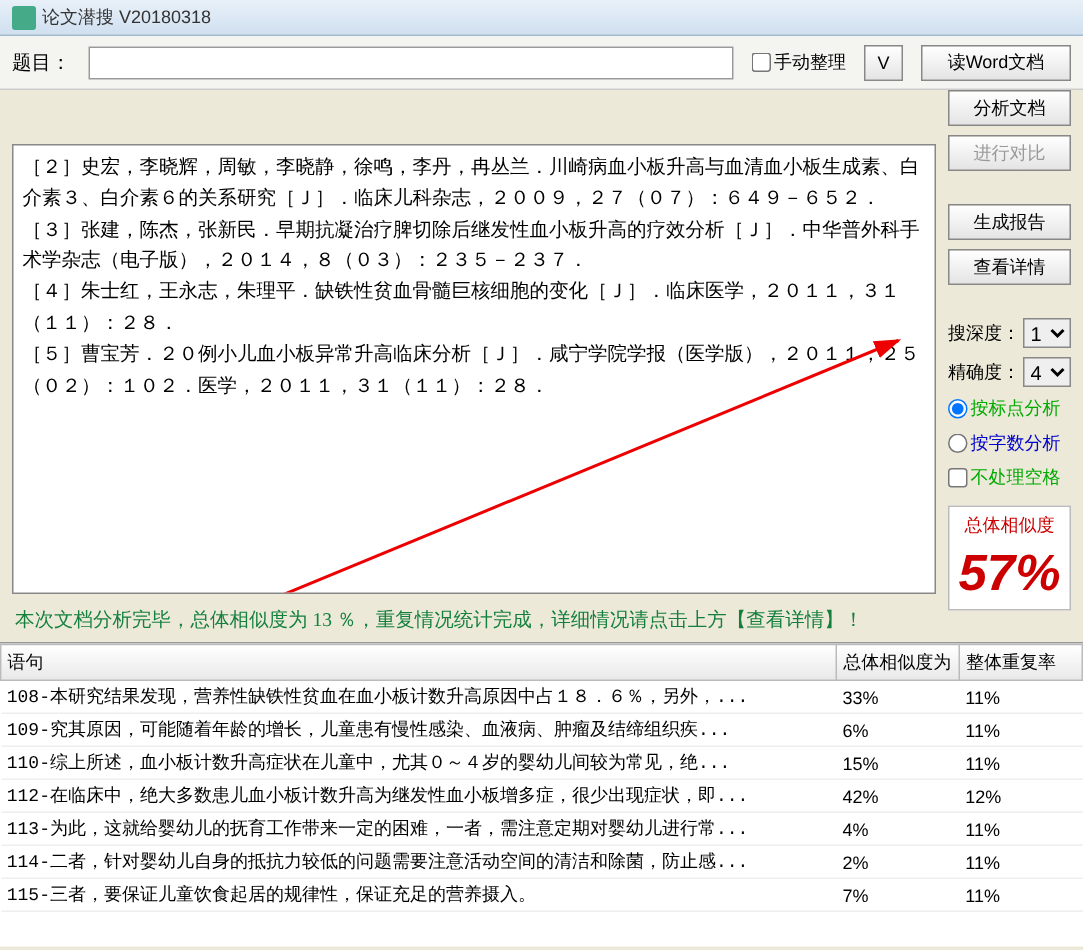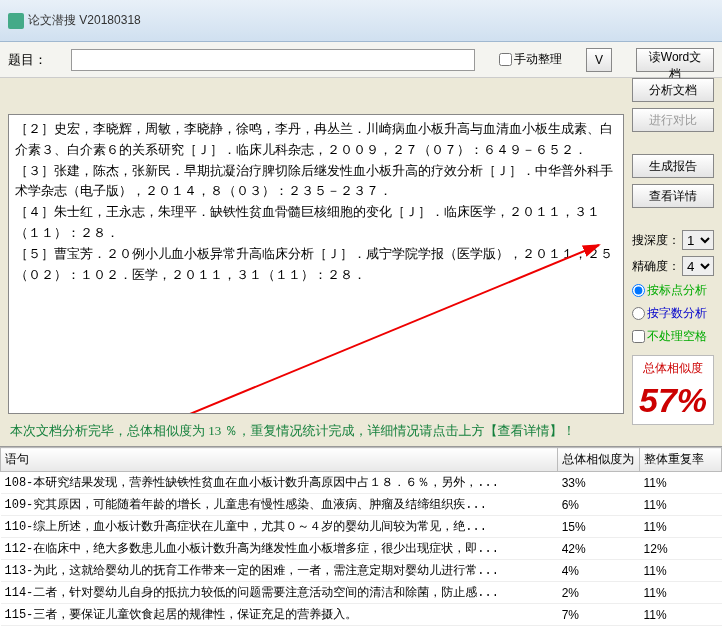--- a/index.html
+++ b/index.html
@@ -1,26 +1,26 @@
 <!DOCTYPE html>
 <html><head>
 <meta charset="utf-8">
 <style>
 * { box-sizing: border-box; margin: 0; padding: 0; }
 body { font-family: "Microsoft YaHei", SimSun, sans-serif; font-size: 12px; background: #ece9d8; width: 722px; height: 633px; overflow: hidden; }
-.titlebar { height: 42px; background: linear-gradient(#e8f0f8,#d0e0f0); border-bottom: 1px solid #a0b8d0; padding: 4px 8px; display: flex; align-items: center; }
+.titlebar { height: 24px; background: linear-gradient(#e8f0f8,#d0e0f0); border-bottom: 1px solid #a0b8d0; padding: 4px 8px; display: flex; align-items: center; }
 .titlebar-icon { width: 16px; height: 16px; margin-right: 4px; background: #4a8; border-radius: 2px; }
 .titlebar-text { font-size: 12px; color: #333; }
-.toprow { height: 36px; padding: 6px 8px; display: flex; align-items: center; gap: 24px; background: #f4f4f0; border-bottom: 1px solid #ccc; }
+.toprow { height: 36px; padding: 6px 8px; display: flex; align-items: center; gap: 12px; background: #f4f4f0; border-bottom: 1px solid #ccc; }
 .label { font-size: 13px; }
 .topic-input { flex: 1; height: 22px; border: 1px solid #999; padding: 0 4px; }
 .chk { display: flex; align-items: center; gap: 2px; }
 .btn { height: 24px; border: 1px solid #888; background: linear-gradient(#fff,#e4e4e4); font-size: 12px; cursor: pointer; padding: 0 6px; font-family: inherit; }
 .btn-v { width: 26px; }
-.btn-side { width: 78px; }
+.btn-side { width: 100px; }
 .main-area { display: flex; height: 368px; }
 .left-col { flex: 1; display: flex; flex-direction: column; padding: 0 4px 4px 8px; margin-top: 36px; }
 .ref-box { flex: 1; border: 1px solid #888; background: #fff; padding: 4px 6px; font-size: 13px; line-height: 1.6; overflow: hidden; font-family: SimSun, serif; position: relative; }
 .arrow-svg { position: absolute; pointer-events: none; left: 0; top: 0; }
 .notice { color: #15803d; font-size: 13px; padding: 8px 2px 2px; font-family: SimSun, serif; }
 .right-col { width: 94px; padding: 0 8px 4px 4px; display: flex; flex-direction: column; gap: 6px; }
 .right-col .btn-side { width: 100%; }
 .btn-disabled { color: #999; }
 .spacer-sm { height: 10px; }
 .sel-row { display: flex; align-items: center; gap: 2px; font-size: 12px; }

